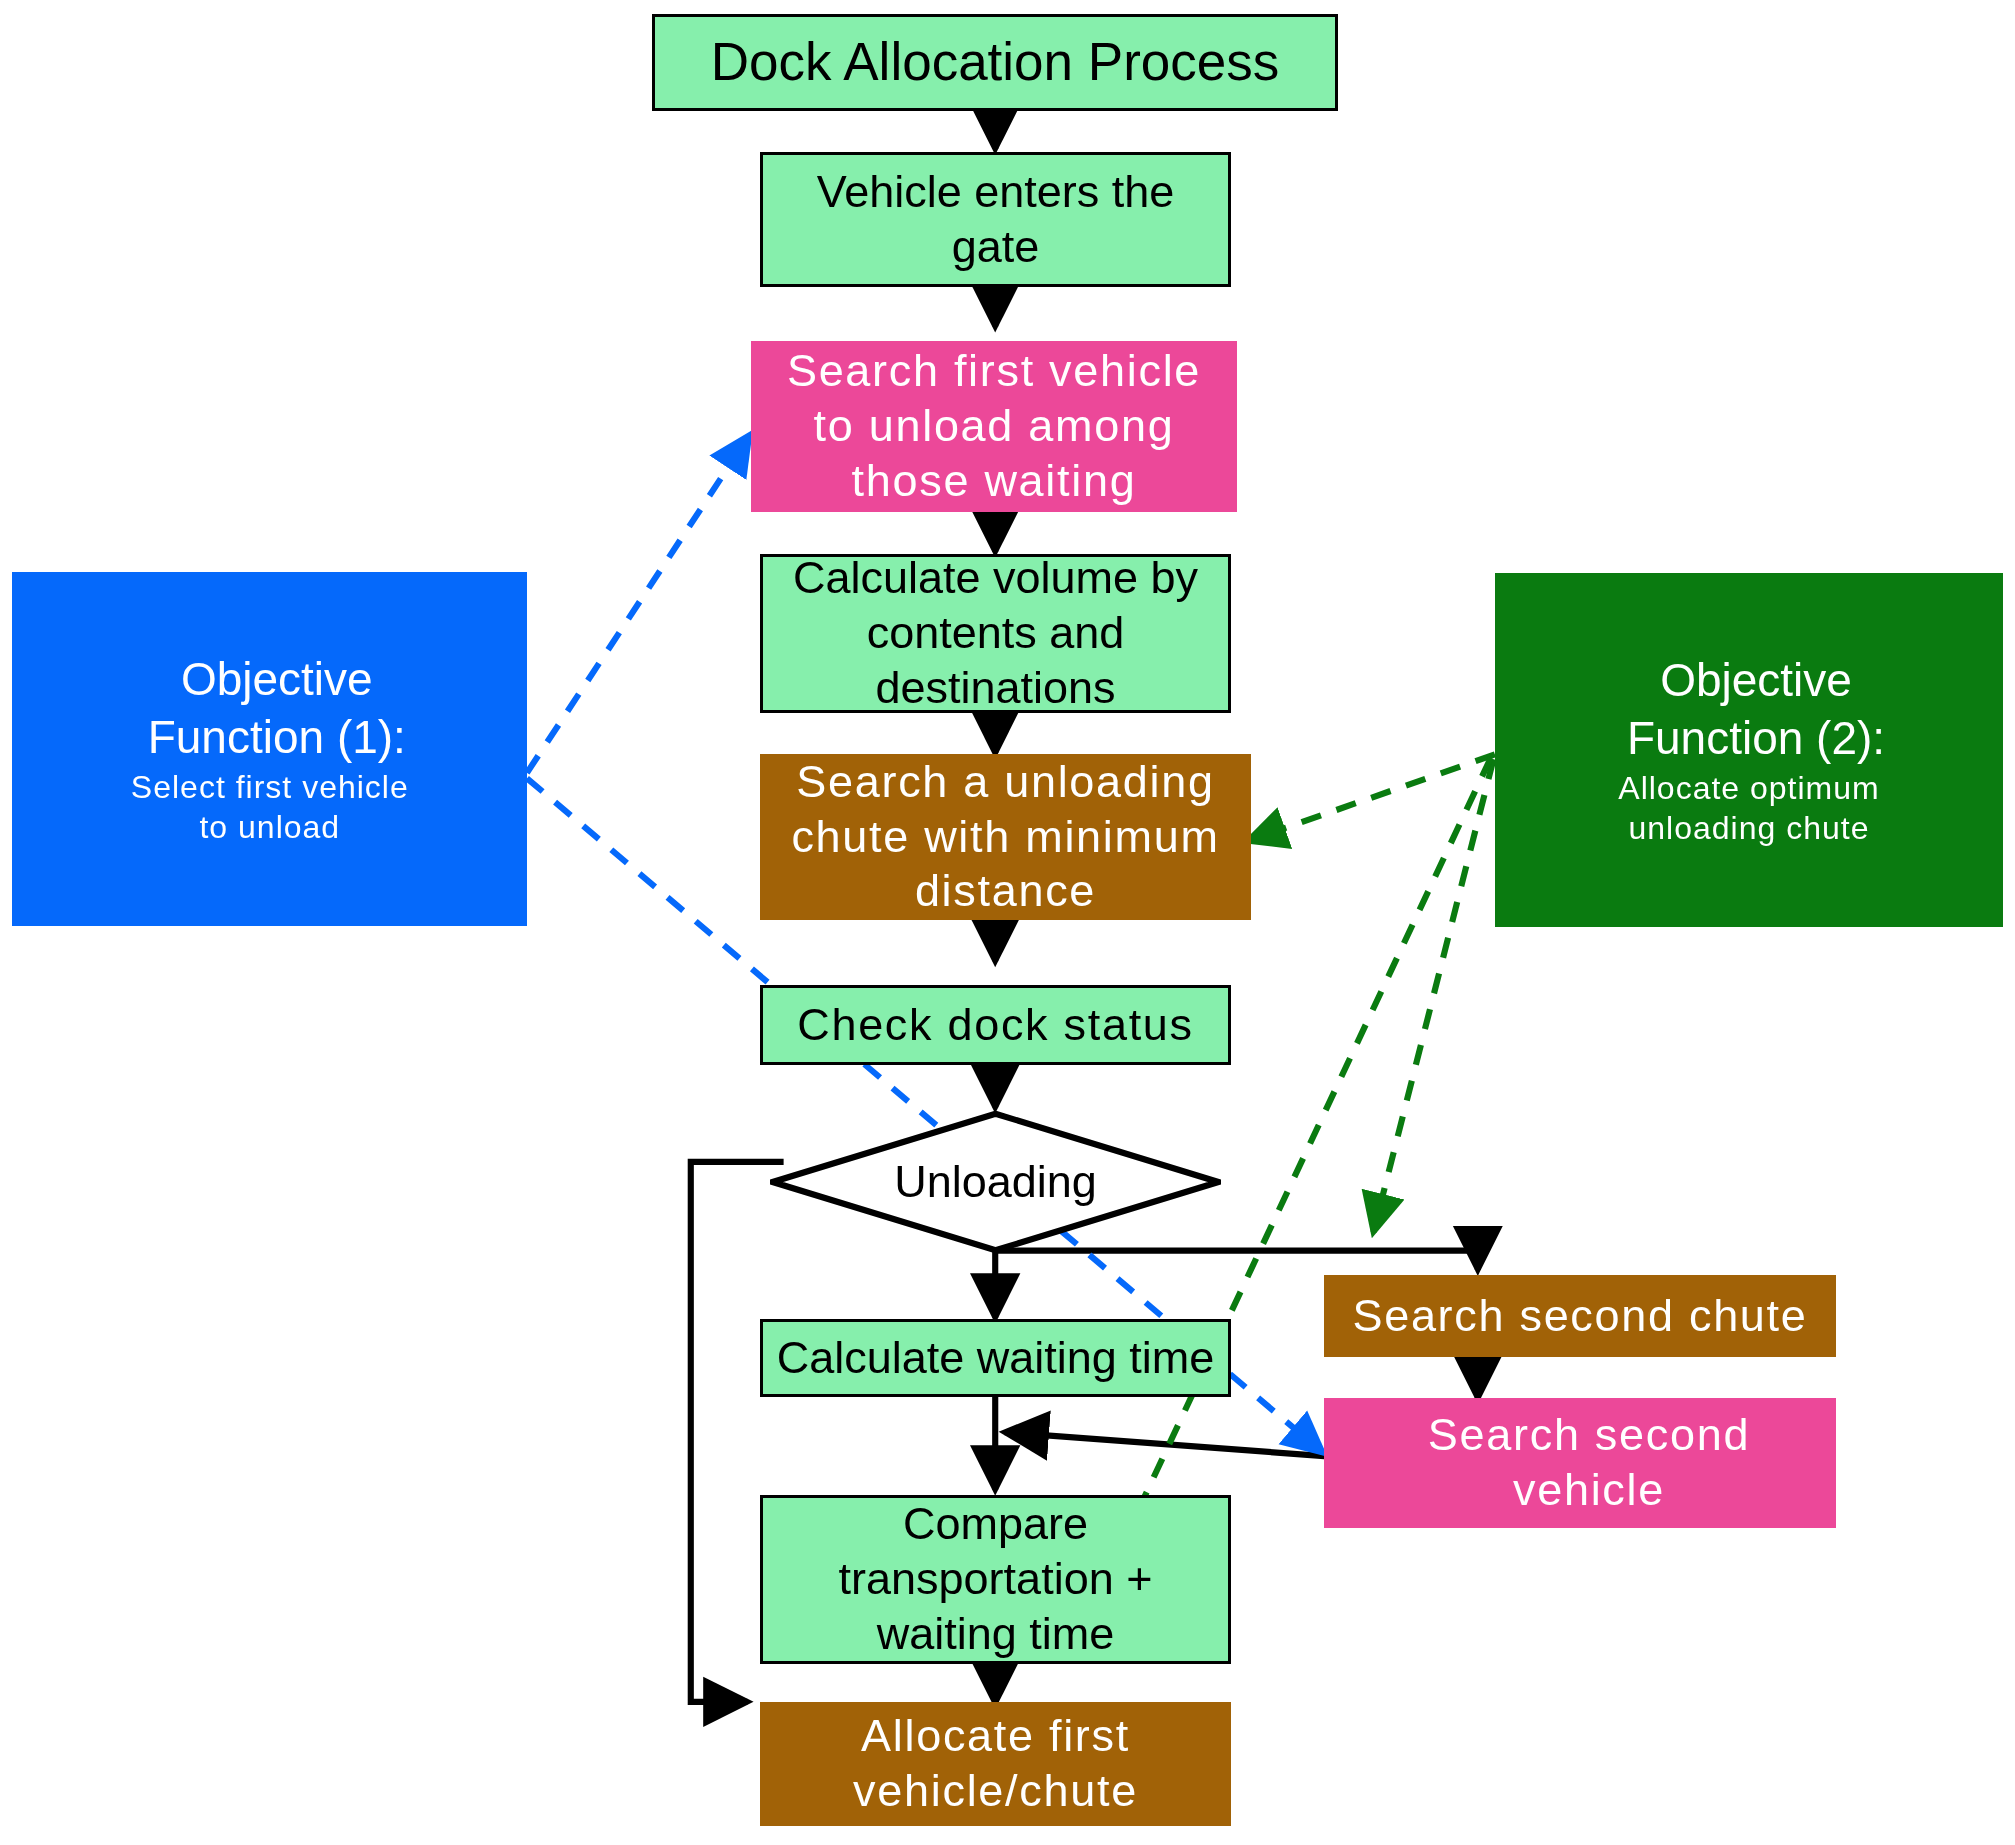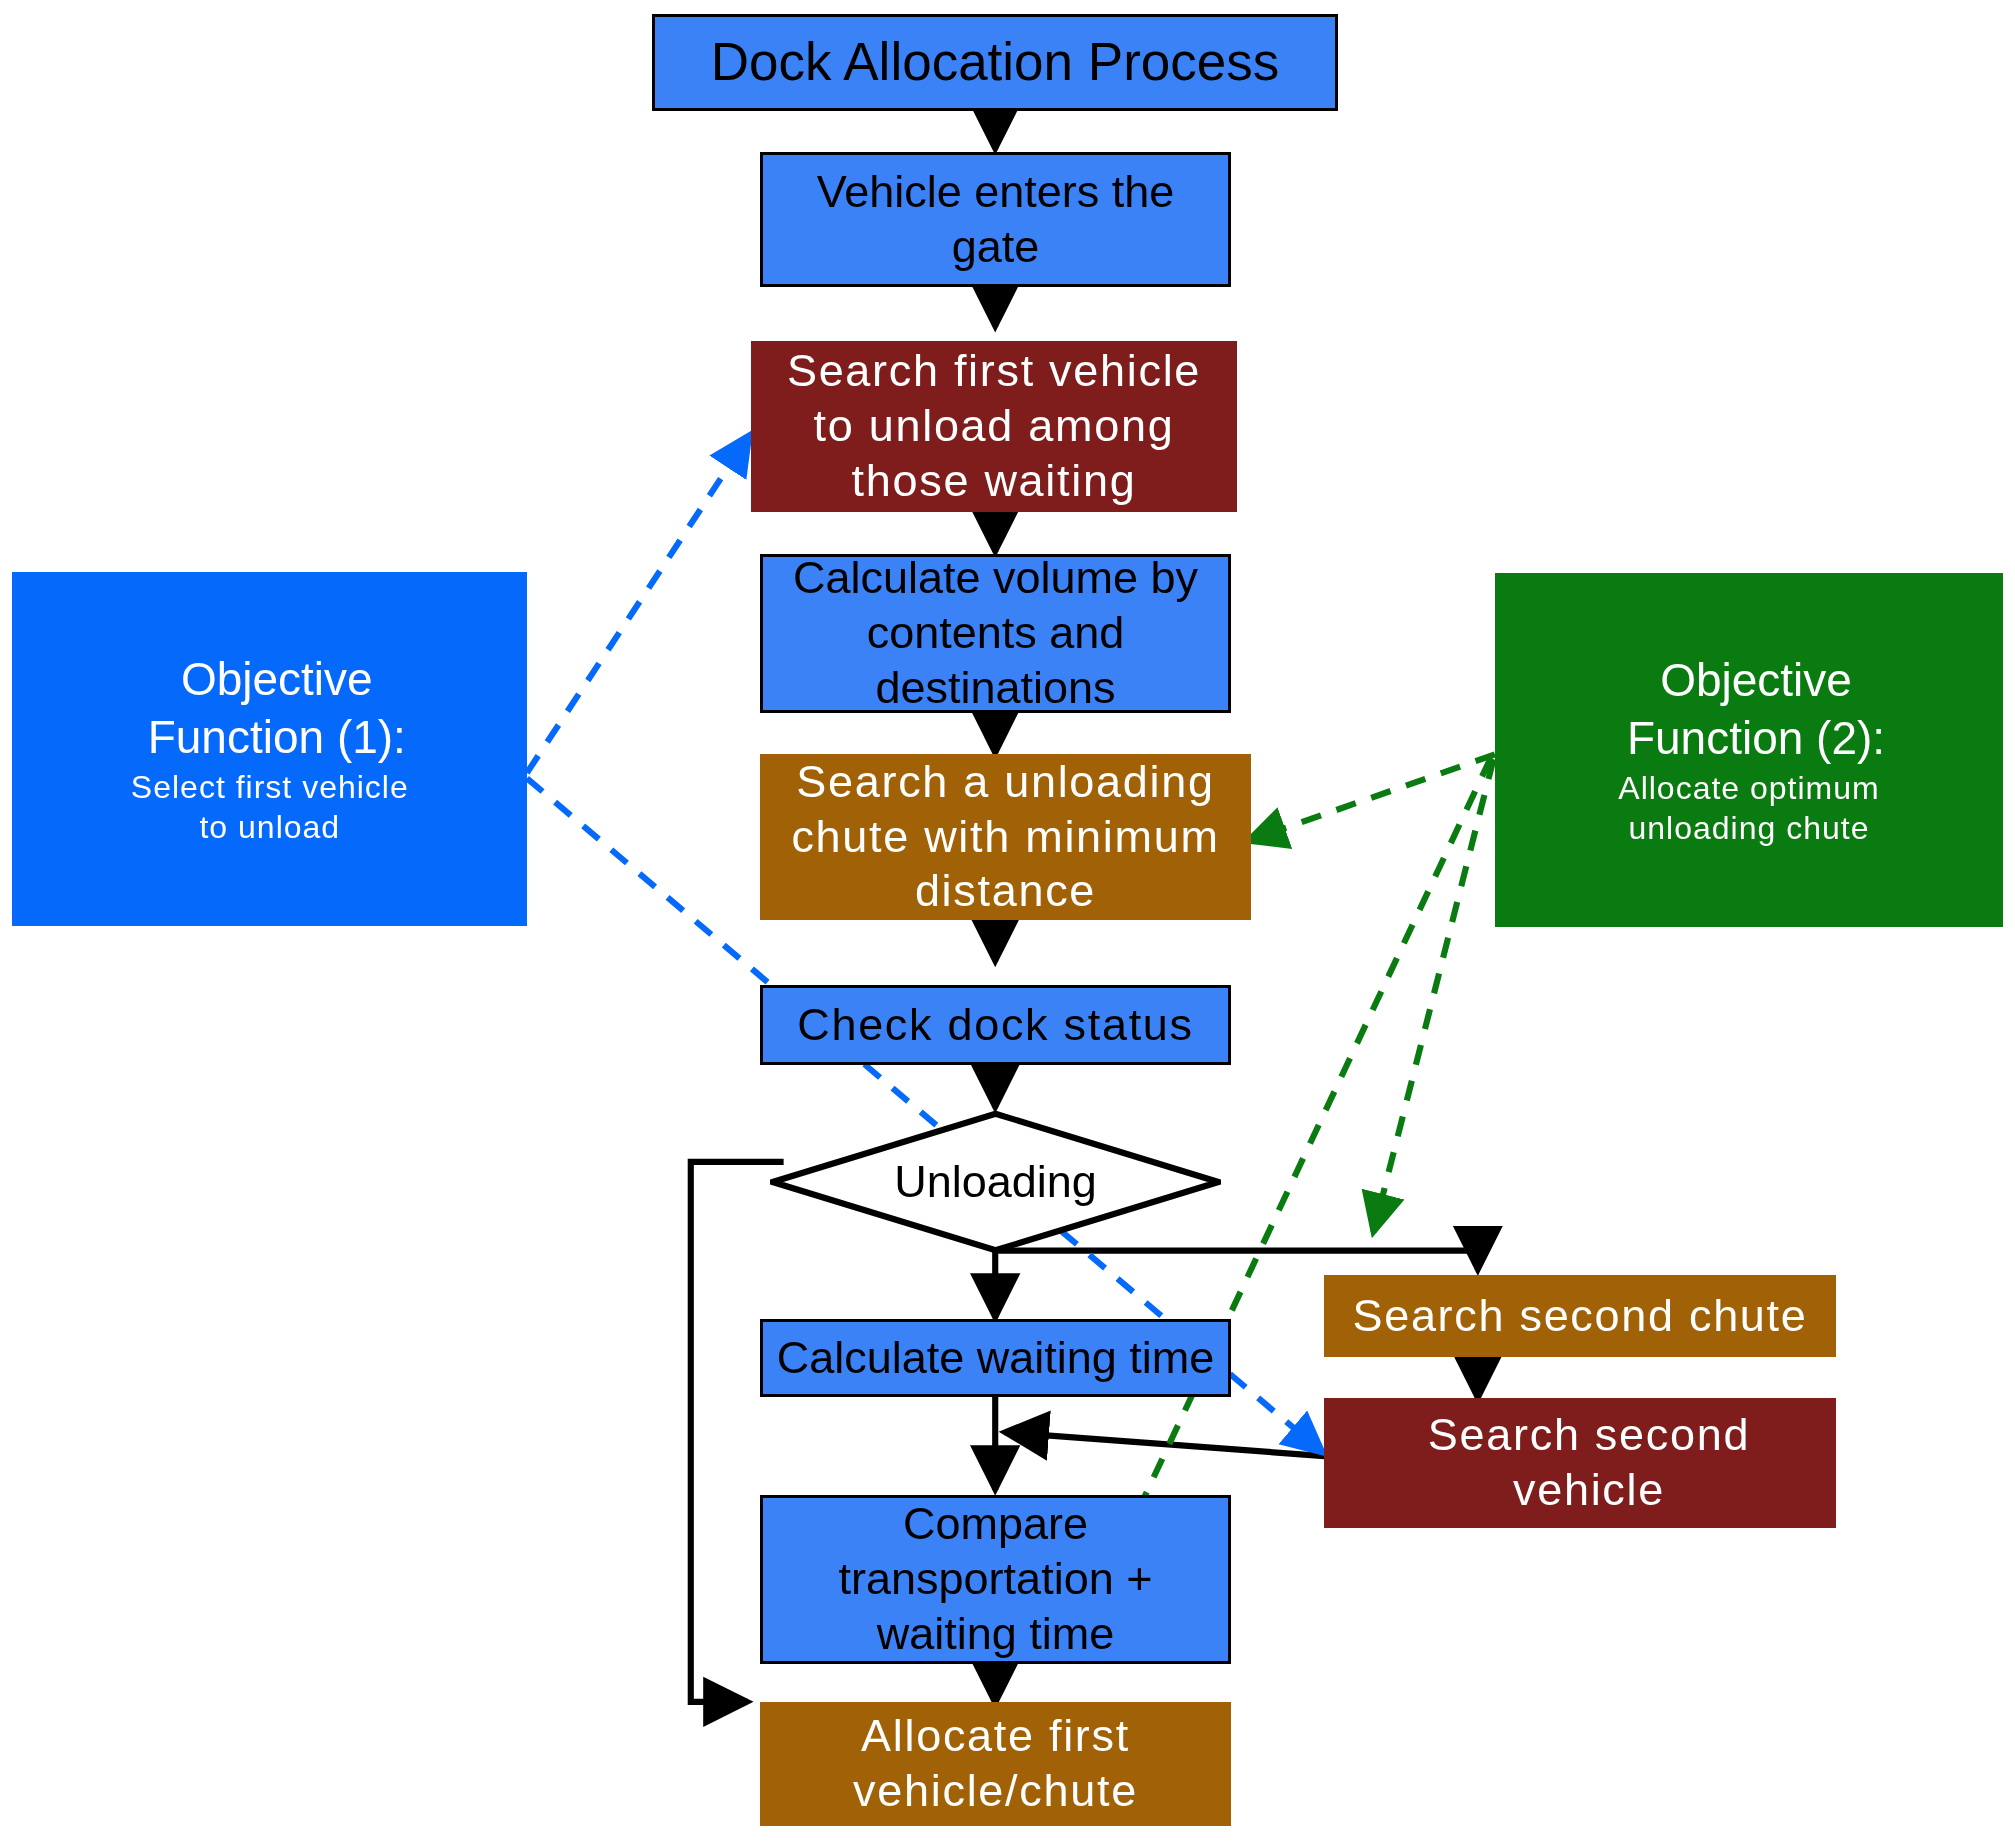--- a/index.html
+++ b/index.html
@@ -30,26 +30,26 @@
     box-sizing: border-box;
     display: flex;
     align-items: center;
     justify-content: center;
     text-align: center;
     line-height: 1.22;
     z-index: 4;
   }
   .node .txt { width: 100%; padding: 0 6.8px; }
   .node.plain {
-    background: #3b82f6;
+    background: #86efac;
     border: 3.4px solid #000000;
     color: #000000;
   }
   .node.blue {
-    background: #7f1d1d;
+    background: #ec4899;
     color: #ffffff;
   }
   .node.green {
     background: #a16207;
     color: #ffffff;
   }
   .node.diamond {
     background: transparent;
     border: none;
     color: #000000;

